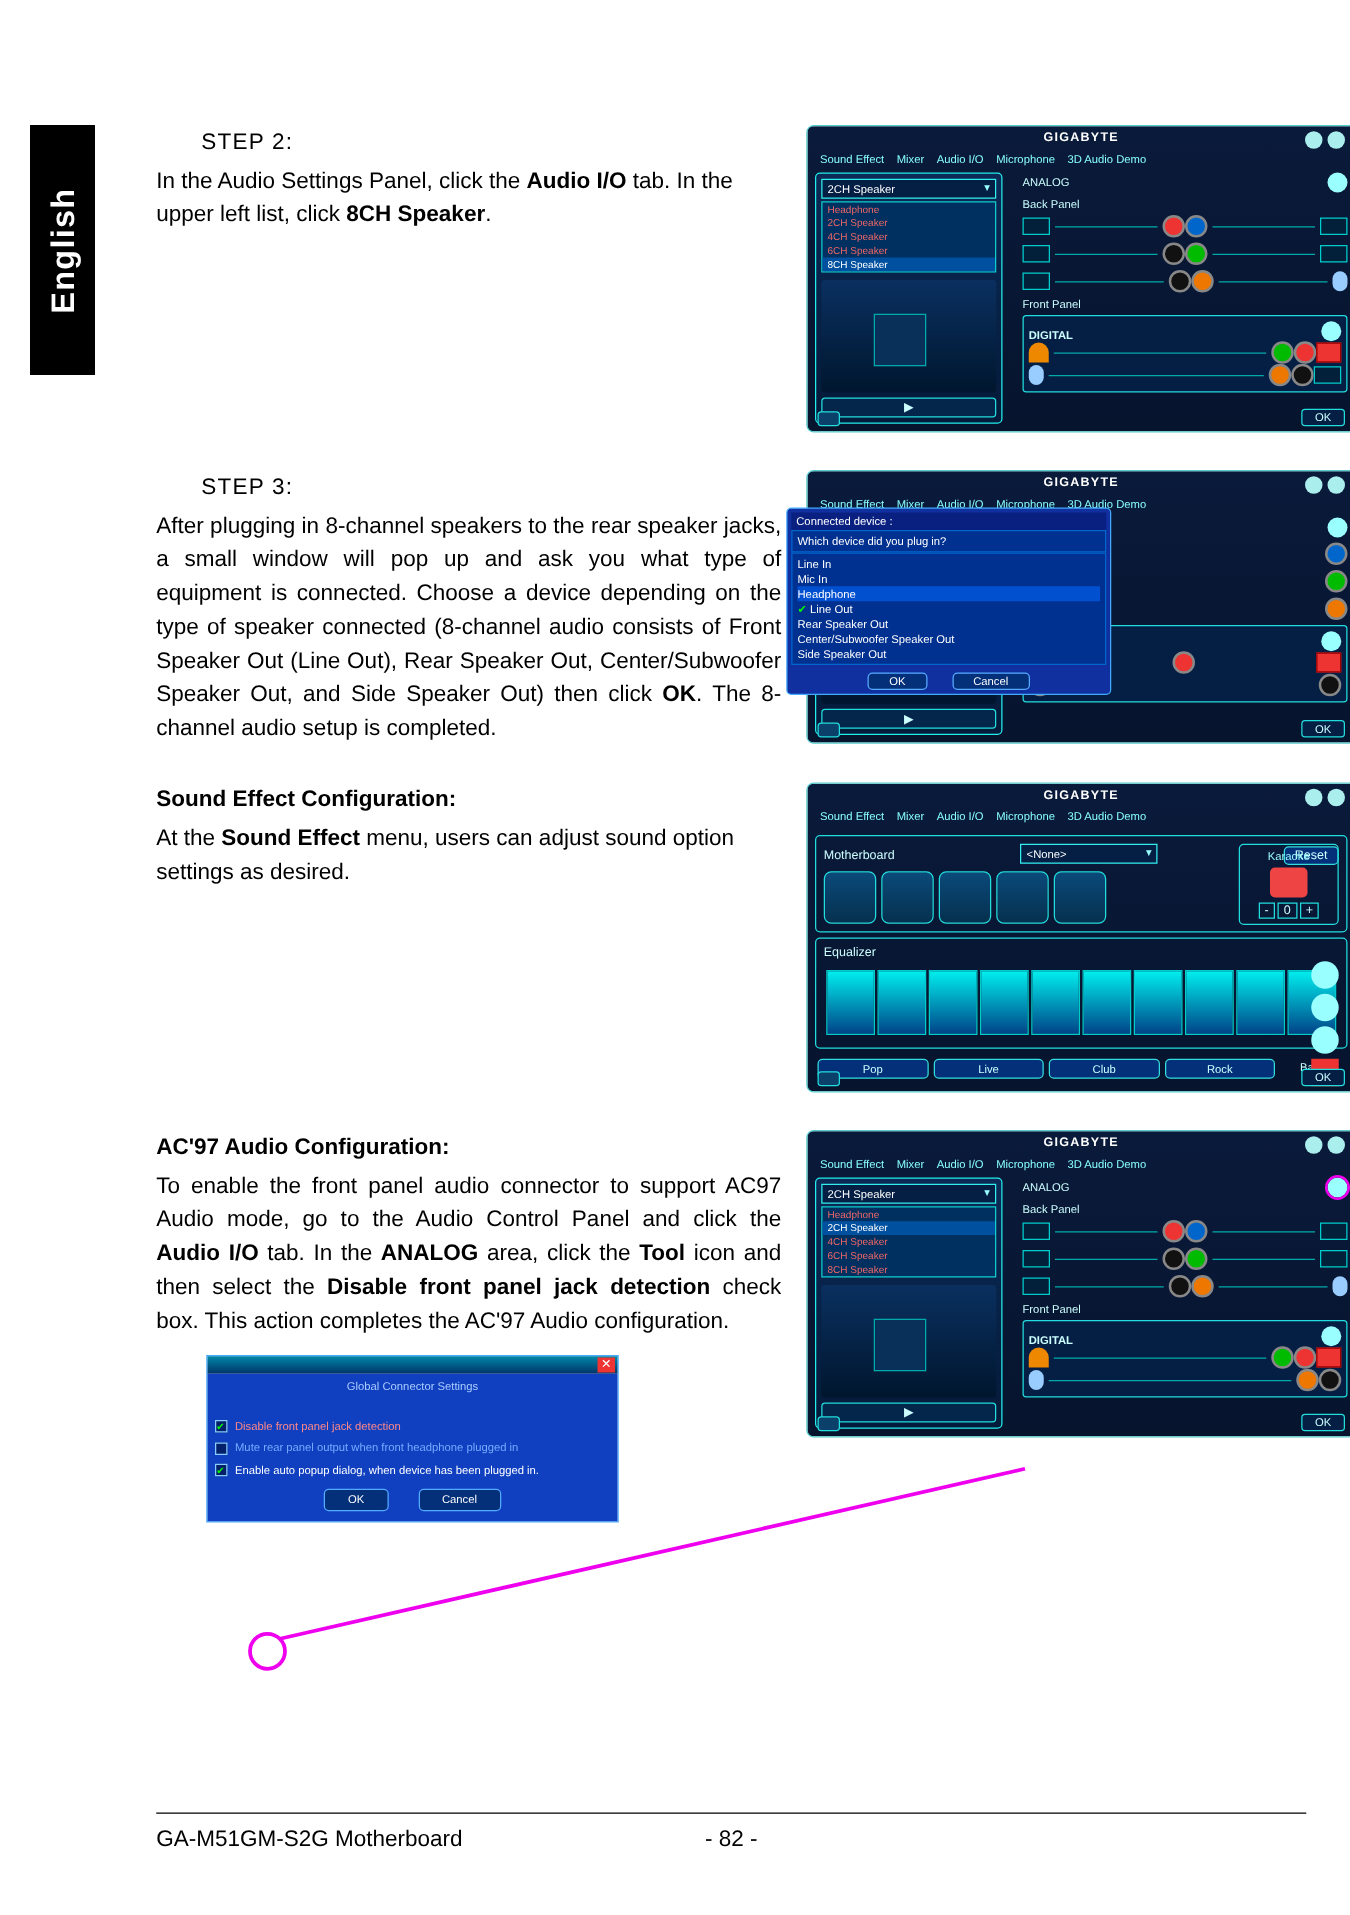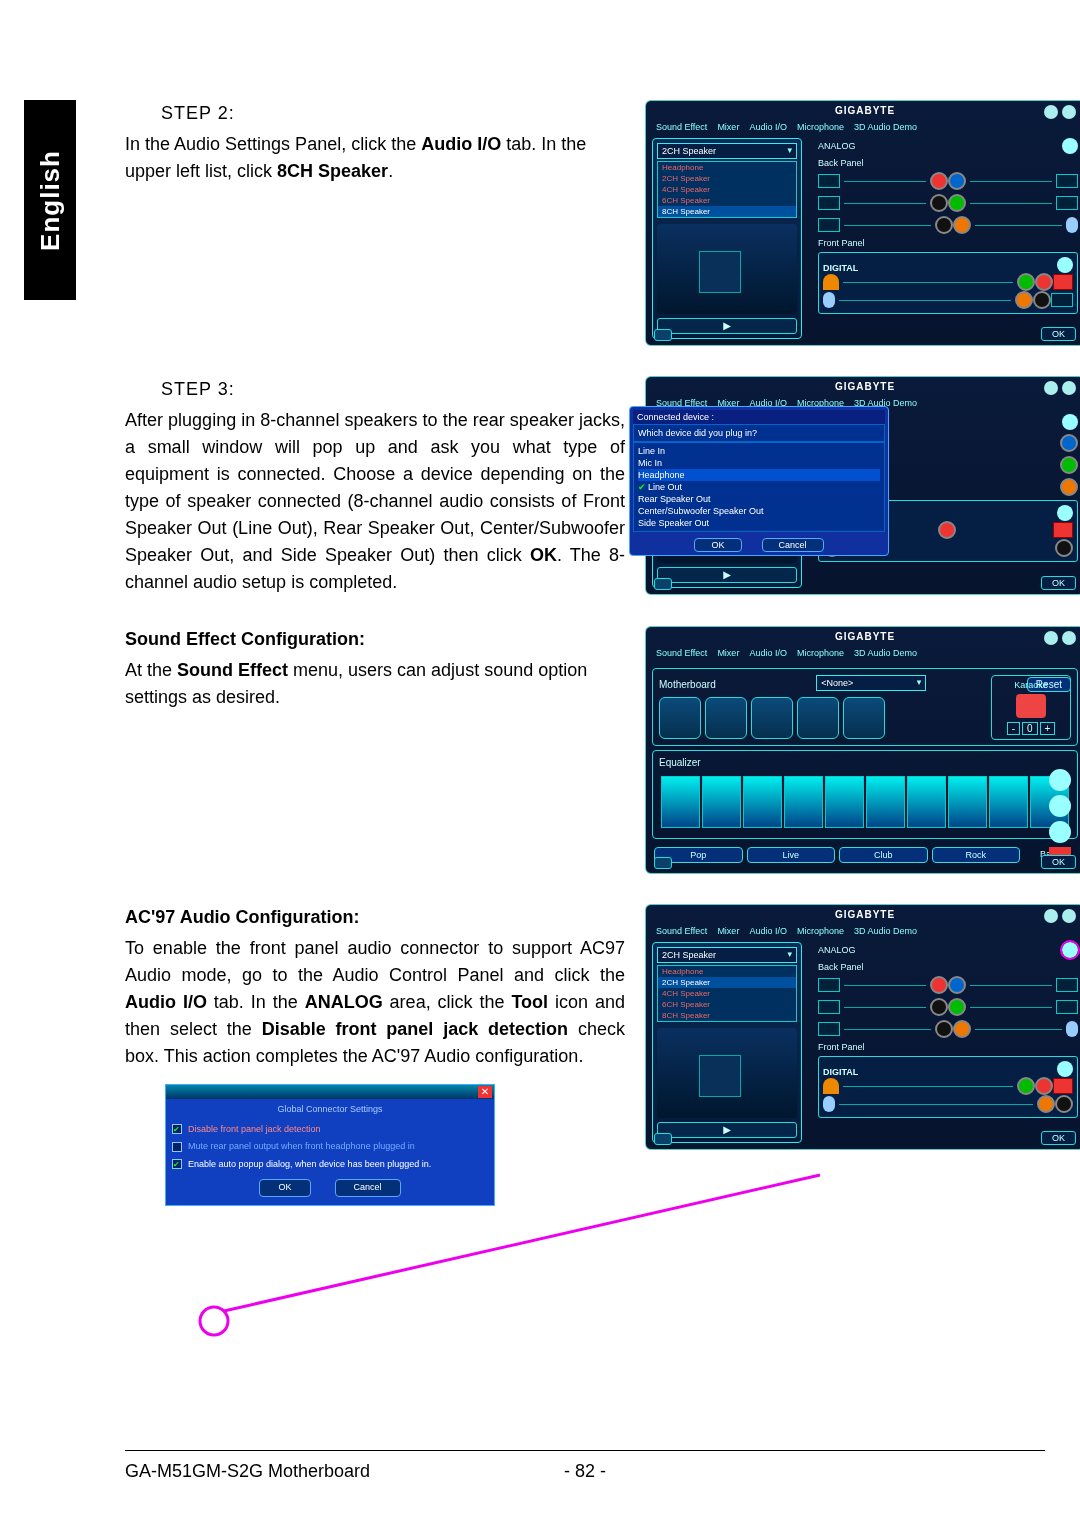--- a/index.html
+++ b/index.html
@@ -279,21 +279,21 @@
   .settings-dlg .titlebar {
     height:14px;
     background:linear-gradient(#08a,#036);
   }
   .settings-dlg .titlebar .closex {
     position:absolute; right:2px; top:1px;
     width:14px; height:12px; background:#e33; color:#fff;
     font-size:10px; text-align:center; line-height:11px;
   }
   .settings-dlg .body { background:#1040c0; padding:4px 6px 8px; color:#fff; font-size:9px; }
-  .settings-dlg .hdr { text-align:center; font-size:9px; margin-bottom:4px; color:#acf; }
+  .settings-dlg .hdr { text-align:center; font-size:9px; margin-bottom:16px; color:#acf; }
   .settings-dlg .row-opt { display:flex; align-items:center; gap:6px; padding:2px 0; }
   .settings-dlg .cb { width:10px; height:10px; background:#04206a; border:1px solid #8cf; }
   .settings-dlg .cb.on::after { content:"✔"; color:#0f0; font-size:8px; position:relative; top:-2px; }
   .settings-dlg .btns { display:flex; justify-content:center; gap:24px; margin-top:6px; }
   .settings-dlg .btns span {
     background:#04307a; border:1px solid #5af; border-radius:4px;
     padding:1px 18px; font-size:9px;
   }
 
   

